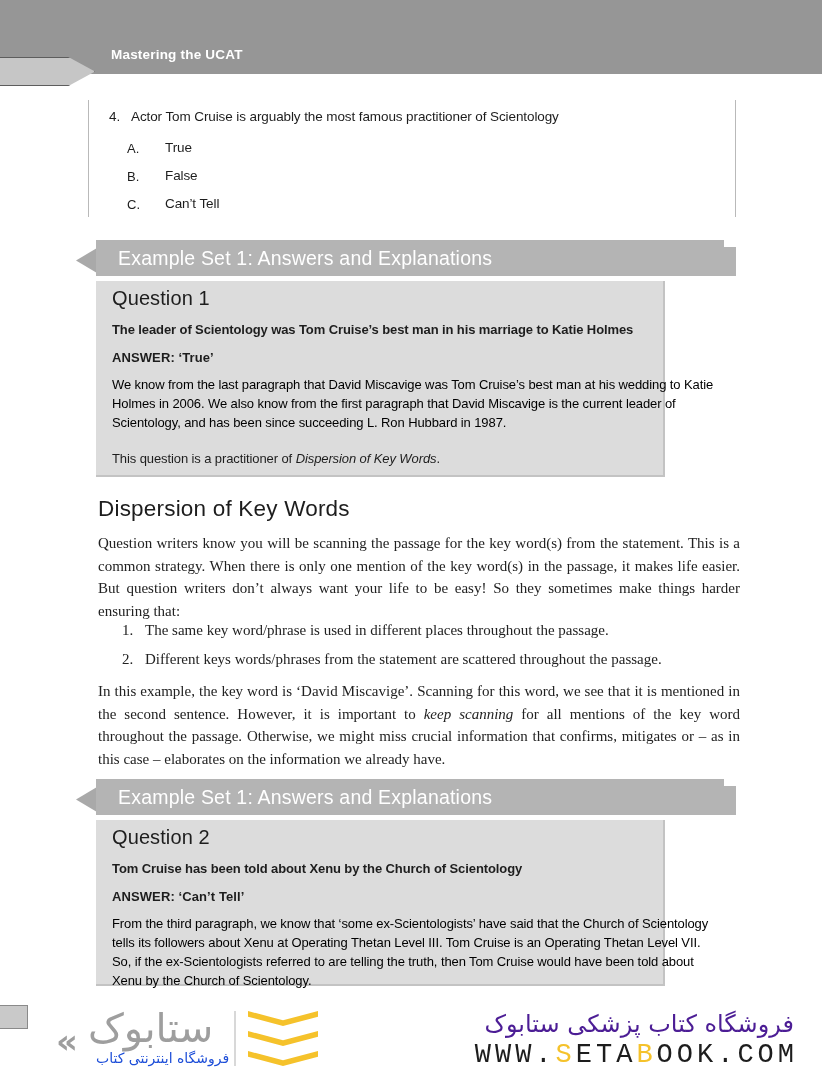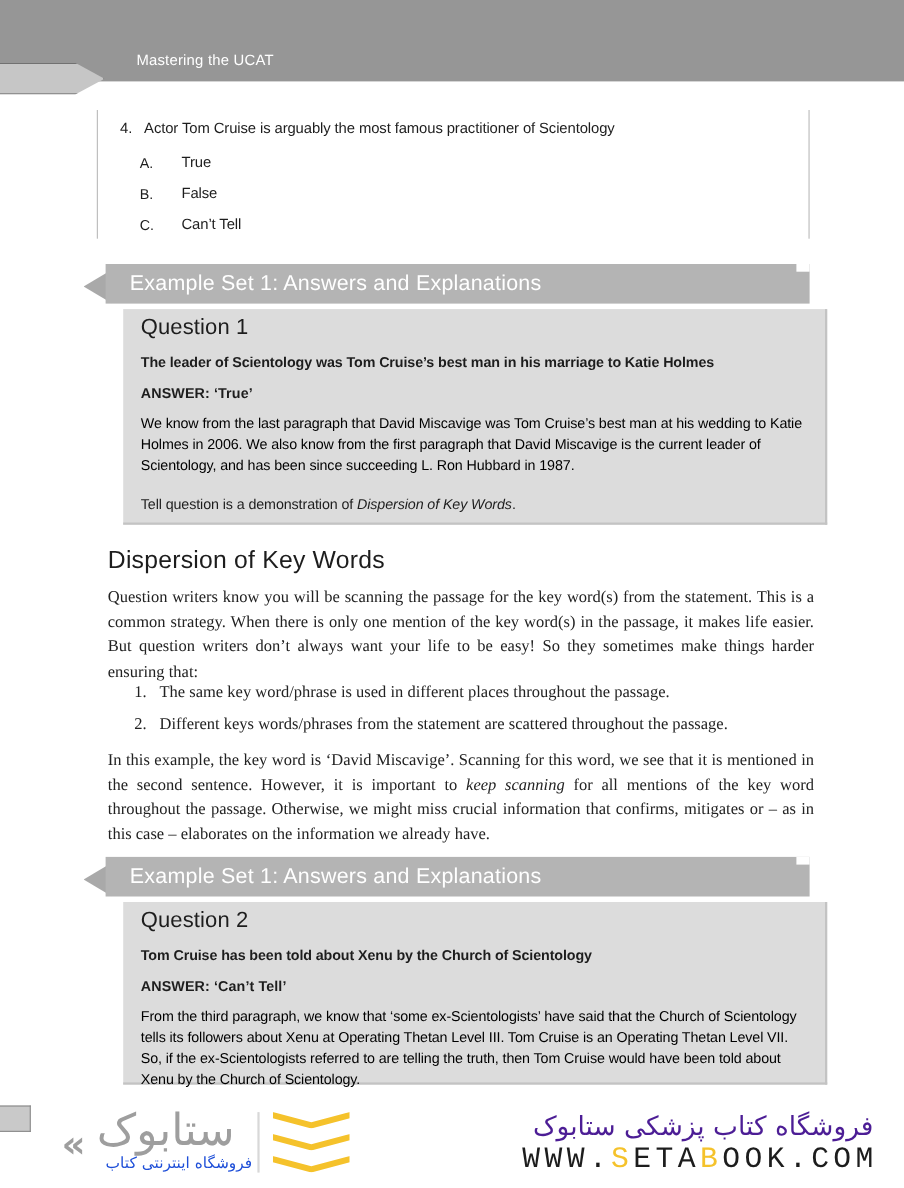--- a/index.html
+++ b/index.html
@@ -31,27 +31,28 @@
     width: 95px;
     height: 29px;
     background: #c6c6c6;
     border: 1px solid #5d5d5d;
     border-left: none;
     box-sizing: border-box;
     clip-path: polygon(0 0, 72% 0, 100% 50%, 72% 100%, 0 100%);
   }
   #header-title {
     position: absolute;
-    left: 124px;
+    left: 111px;
     top: 47px;
     font-size: 13.5px;
     color: #ffffff;
     letter-spacing: 0.2px;
     white-space: nowrap;
     font-family: "Liberation Sans", sans-serif;
+    font-weight: bold;
   }
 
   
   #mcq-box {
     position: absolute;
     left: 88px;
     top: 100px;
     width: 648px;
     height: 117px;
     border-left: 1px solid #b9b9b9;
@@ -126,22 +127,22 @@
     top: 7px;
     font-size: 19.5px;
     color: #ffffff;
     letter-spacing: 0.2px;
     white-space: nowrap;
   }
 
   
   .answer-box {
     position: absolute;
-    left: 112px;
-    width: 640px;
+    left: 96px;
+    width: 569px;
     background: #dcdcdc;
     box-sizing: border-box;
     border-right: 2px solid #c3c3c3;
     border-bottom: 2px solid #c3c3c3;
   }
   .q-title {
     position: absolute;
     left: 16px;
     font-size: 20px;
     color: #1d1d1d;
@@ -359,21 +360,21 @@
   <div class="banner-tail"></div>
   <div class="banner-bar"></div>
   <div class="banner-label">Example Set 1: Answers and Explanations</div>
 </div>
 
 <div class="answer-box" style="top:281px; height:196px;">
   <div class="q-title" style="top:6px;">Question 1</div>
   <div class="q-statement" style="top:41px;">The leader of Scientology was Tom Cruise’s best man in his marriage to Katie Holmes</div>
   <div class="q-answer" style="top:69px;">ANSWER: ‘True’</div>
   <div class="q-expl" style="top:94px;">We know from the last paragraph that David Miscavige was Tom Cruise’s best man at his wedding to Katie Holmes in 2006. We also know from the first paragraph that David Miscavige is the current leader of Scientology, and has been since succeeding L. Ron Hubbard in 1987.</div>
-  <div class="q-note" style="top:170px;"><span>Tell question is a demonstration of </span><i>Dispersion of Key Words</i><span>.</span></div>
+  <div class="q-note" style="top:170px;"><span>This question is a practitioner of </span><i>Dispersion of Key Words</i><span>.</span></div>
 </div>
 
 <div id="section-heading">Dispersion of Key Words</div>
 
 <div class="body-para" id="para-1">Question writers know you will be scanning the passage for the key word(s) from the statement. This is a common strategy. When there is only one mention of the key word(s) in the passage, it makes life easier. But question writers don’t always want your life to be easy! So they sometimes make things harder ensuring that:</div>
 
 <div class="body-list-num" style="top:622px;">1.</div>
 <div class="body-list-txt" style="top:622px;">The same key word/phrase is used in different places throughout the passage.</div>
 
 <div class="body-list-num" style="top:651px;">2.</div>

